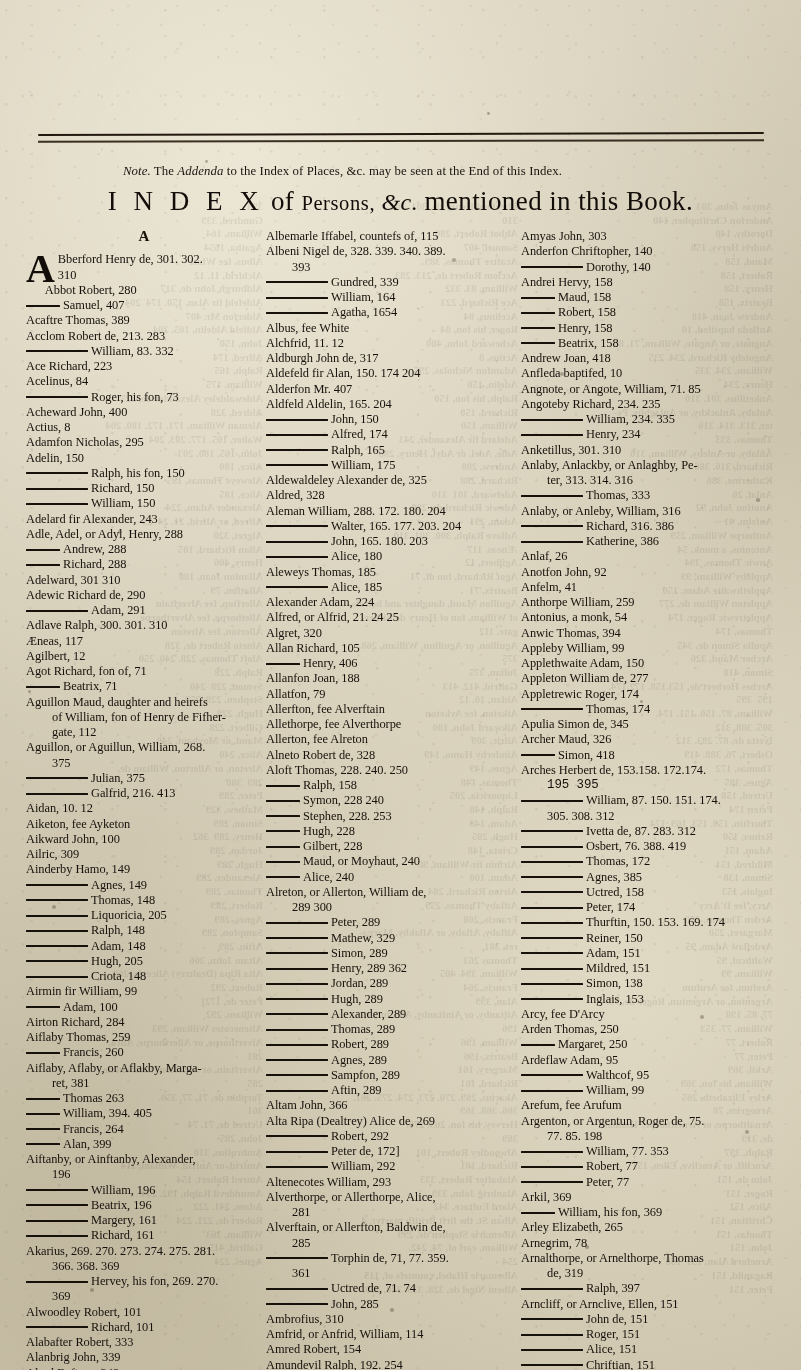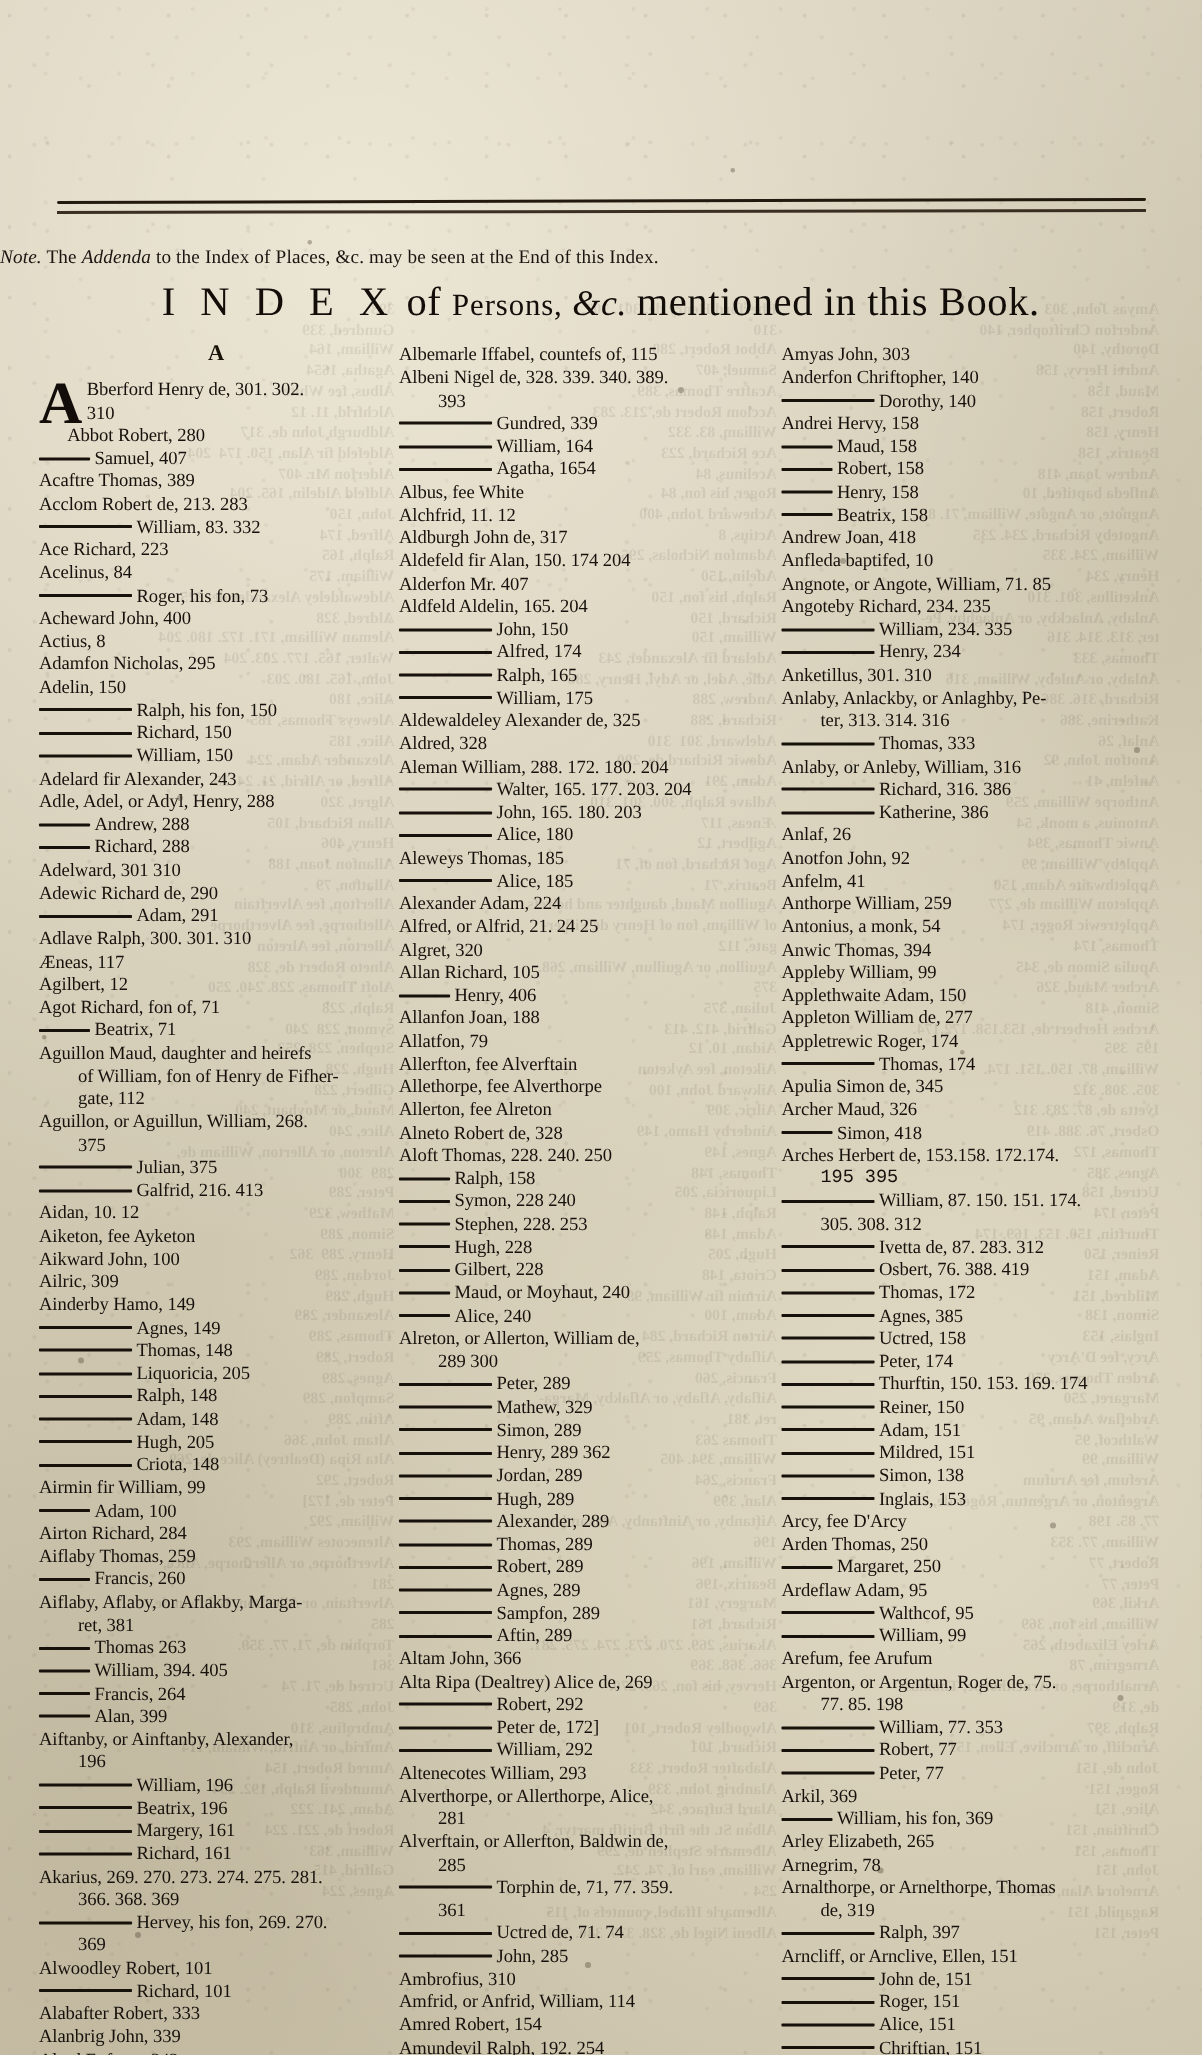--- a/index.html
+++ b/index.html
@@ -56,21 +56,21 @@
   }
   .speck{position:absolute;border-radius:50%;background:rgba(70,58,42,.35);pointer-events:none;}
 
   .rule-wrap{position:absolute;left:38px;top:133px;width:726px;}
   .rule1{height:2.2px;background:#23190f;border-radius:1px;
          transform:rotate(-0.16deg);}
   .rule2{height:1.5px;background:#2b2014;margin-top:5px;
          transform:rotate(-0.1deg);opacity:.92;}
 
   .note{
-    position:absolute;top:164px;left:0;width:659px;
+    position:absolute;top:164px;left:13px;width:659px;text-align:center;
     font-size:12.8px;letter-spacing:.1px;color:#1b1410;
   }
 
   .maintitle{
     position:absolute;top:186px;left:0;width:801px;text-align:center;
     color:#120d09;
     font-size:27px;
     letter-spacing:.4px;
     white-space:nowrap;
   }

